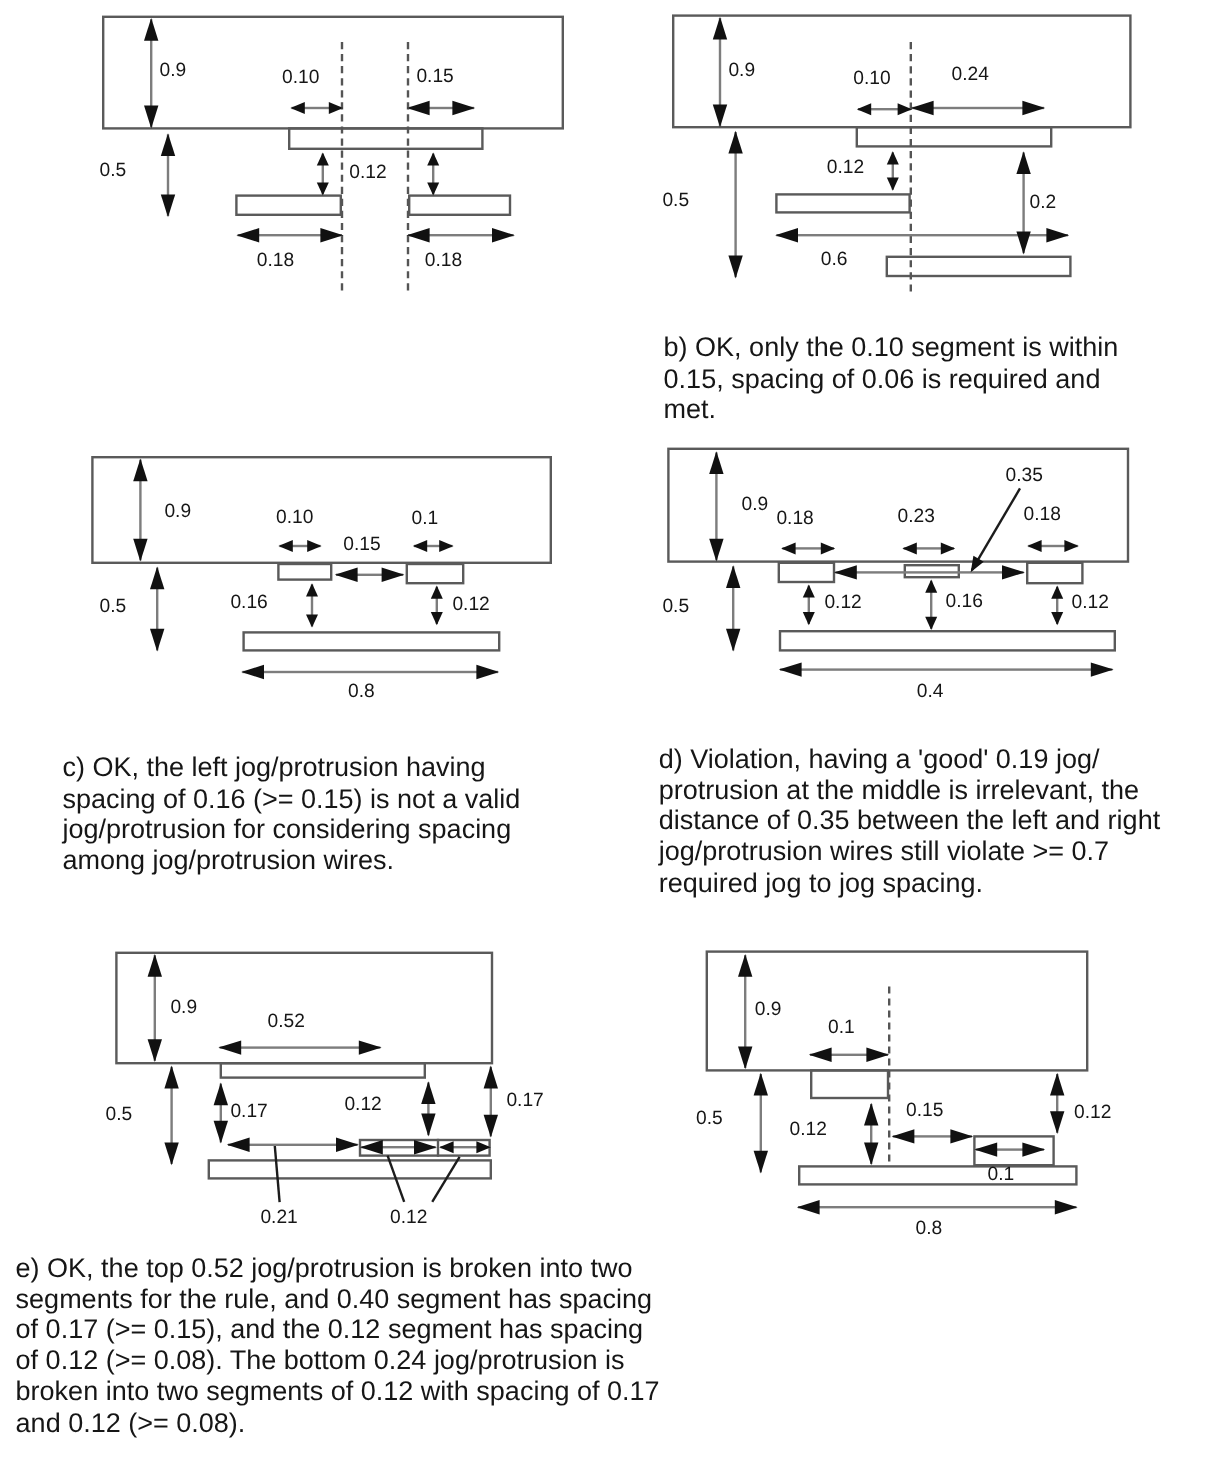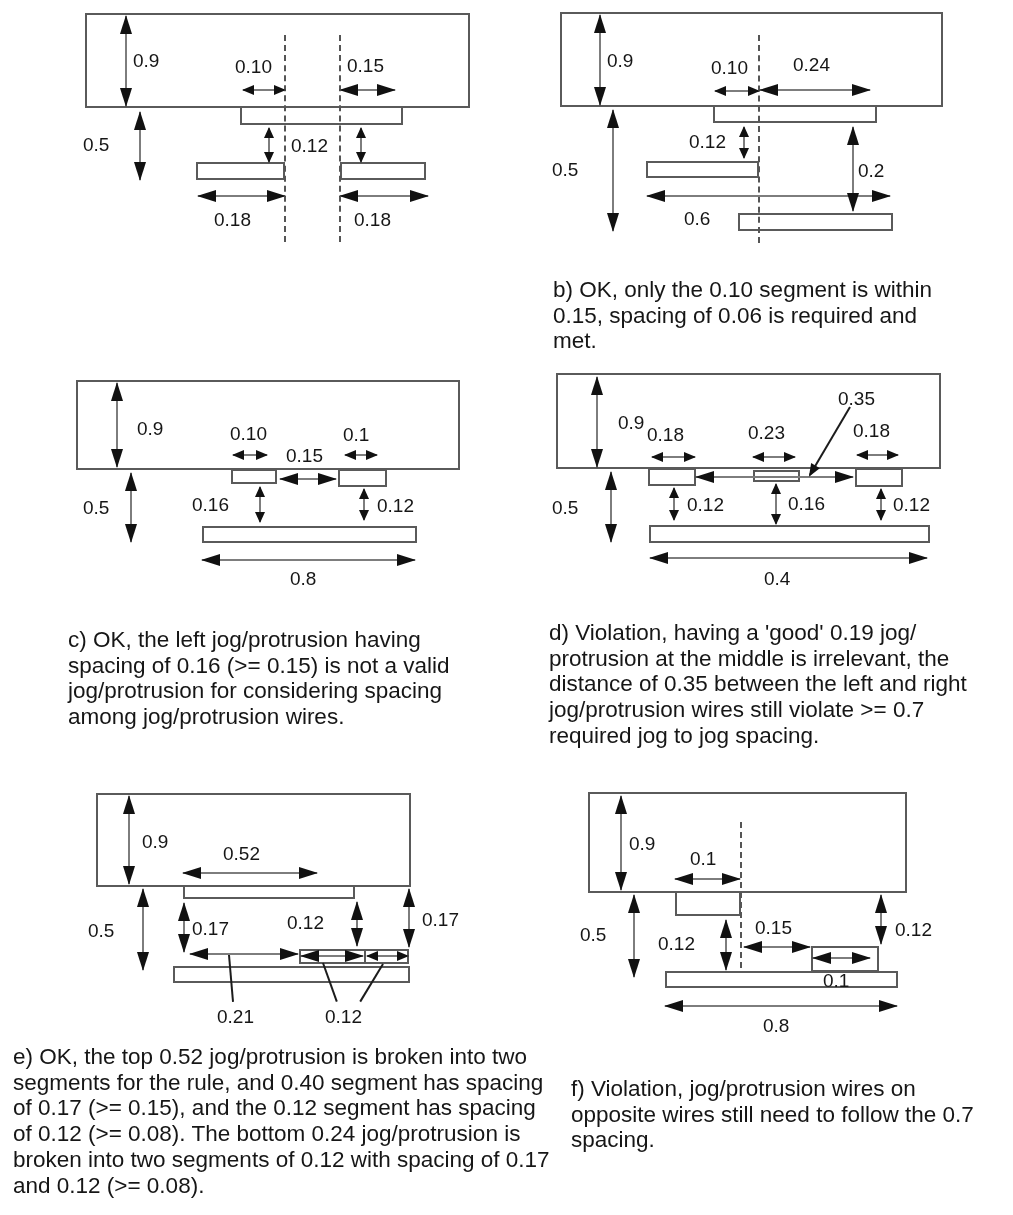--- a/index.html
+++ b/index.html
@@ -18,21 +18,21 @@
   .va::before{content:"";position:absolute;top:-1px;left:-5px;width:0;height:0;
     border-left:6px solid transparent;border-right:6px solid transparent;border-bottom:19px solid #111;}
   .va::after{content:"";position:absolute;bottom:-1px;left:-5px;width:0;height:0;
     border-left:6px solid transparent;border-right:6px solid transparent;border-top:19px solid #111;}
   .va.sm::before{left:-4px;border-left-width:5px;border-right-width:5px;border-bottom-width:11px;}
   .va.sm::after{left:-4px;border-left-width:5px;border-right-width:5px;border-top-width:11px;}
   .leader{position:absolute;height:2px;background:#1c1c1c;transform-origin:0 1px;}
   .leader.ah-end::after{content:"";position:absolute;right:-2px;top:-4px;width:0;height:0;
     border-top:5px solid transparent;border-bottom:5px solid transparent;border-left:13px solid #111;}
   .divider{position:absolute;width:2px;background:#5a5a5a;}
-  .lbl{position:absolute;font-size:19px;line-height:1;color:#161616;white-space:nowrap;}
+  .lbl{position:absolute;font-size:16px;line-height:1;color:#161616;white-space:nowrap;}
   .cap{position:absolute;font-size:22.5px;line-height:25.7px;color:#161616;white-space:pre;}
 </style>
 </head>
 <body>
 
 <div id="canvas">
 
   <div class="rect" style="left:85px;top:13px;width:385px;height:95px"></div>
   <div class="rect" style="left:240px;top:106px;width:163px;height:19px"></div>
   <div class="rect" style="left:196px;top:162px;width:89px;height:18px"></div>
@@ -91,21 +91,21 @@
   <div class="va sm" style="left:363px;top:489px;height:31px"></div>
   <div class="ha" style="left:202px;top:559px;width:213px"></div>
   <span class="lbl" style="left:137px;top:419px">0.9</span>
   <span class="lbl" style="left:230px;top:424px">0.10</span>
   <span class="lbl" style="left:343px;top:425px">0.1</span>
   <span class="lbl" style="left:286px;top:446px">0.15</span>
   <span class="lbl" style="left:83px;top:498px">0.5</span>
   <span class="lbl" style="left:192px;top:495px">0.16</span>
   <span class="lbl" style="left:377px;top:496px">0.12</span>
   <span class="lbl" style="left:290px;top:569px">0.8</span>
-  <div class="cap" style="left:68px;top:627px">c) OK, the left jog/protrusion having
+  <div class="cap" style="left:52px;top:627px">c) OK, the left jog/protrusion having
 spacing of 0.16 (&gt;= 0.15) is not a valid
 jog/protrusion for considering spacing
 among jog/protrusion wires.</div>
 
   <div class="rect" style="left:556px;top:373px;width:385px;height:96px"></div>
   <div class="rect" style="left:648px;top:468px;width:48px;height:18px"></div>
   <div class="rect" style="left:753px;top:470px;width:47px;height:12px"></div>
   <div class="rect" style="left:855px;top:468px;width:48px;height:19px"></div>
   <div class="rect" style="left:649px;top:525px;width:281px;height:18px"></div>
   <div class="va" style="left:596px;top:377px;height:90px"></div>
@@ -181,17 +181,14 @@
   <div class="va" style="left:880px;top:895px;height:49px"></div>
   <div class="ha" style="left:665px;top:1005px;width:232px"></div>
   <span class="lbl" style="left:629px;top:834px">0.9</span>
   <span class="lbl" style="left:690px;top:849px">0.1</span>
   <span class="lbl" style="left:580px;top:925px">0.5</span>
   <span class="lbl" style="left:658px;top:934px">0.12</span>
   <span class="lbl" style="left:755px;top:918px">0.15</span>
   <span class="lbl" style="left:895px;top:920px">0.12</span>
   <span class="lbl" style="left:823px;top:971px">0.1</span>
   <span class="lbl" style="left:763px;top:1016px">0.8</span>
-  <div class="cap" style="left:571px;top:1076px">f) Violation, jog/protrusion wires on
-opposite wires still need to follow the 0.7
-spacing.</div>
 
 </div>
 
 </body></html>

